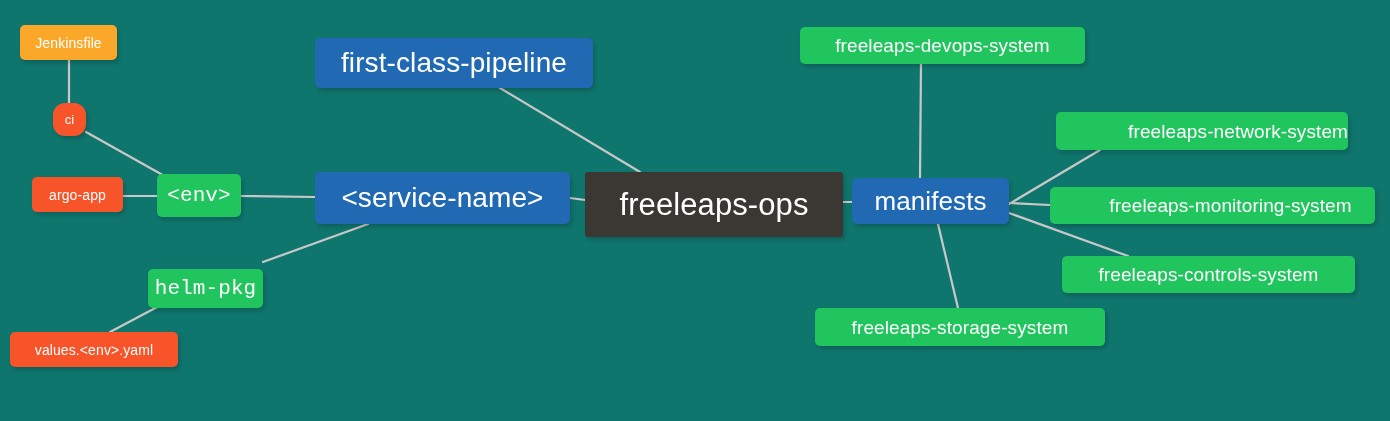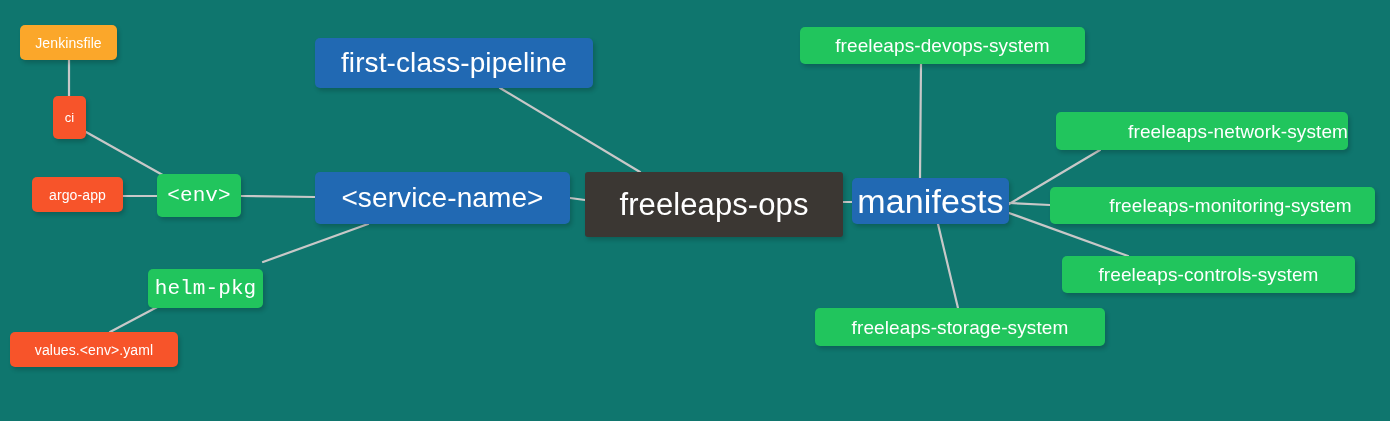--- a/index.html
+++ b/index.html
@@ -44,21 +44,21 @@
     background: #3b3733;
     border-radius: 3px;
   }
   .n-blue   { background: #2169b3; }
   .n-green  { background: #21c55d; }
   .n-orange { background: #fba72a; }
   .n-red    { background: #f7542a; }
 
   .sz-root  { font-size: 31px; }
   .sz-xl    { font-size: 28px; }
-  .sz-lg    { font-size: 34px; }
+  .sz-lg    { font-size: 26px; }
   .sz-md    { font-size: 21px; font-family: Liberation Mono, monospace; }
   .sz-sm    { font-size: 19px; }
   .sz-xs    { font-size: 14px; }
   .sz-tiny  { font-size: 13px; }
 </style>
 </head>
 <body>
 
 <div id="canvas">
   <svg id="edges" viewBox="0 0 1390 421" width="1390" height="421" xmlns="http://www.w3.org/2000/svg">
@@ -74,21 +74,21 @@
       <line x1="920" y1="178" x2="921" y2="64" stroke="#c8c8c8" stroke-width="2.2" stroke-linecap="round"></line>
       <line x1="1009" y1="204" x2="1100" y2="150" stroke="#c8c8c8" stroke-width="2.2" stroke-linecap="round"></line>
       <line x1="1009" y1="203" x2="1050" y2="205" stroke="#c8c8c8" stroke-width="2.2" stroke-linecap="round"></line>
       <line x1="1009" y1="213" x2="1128" y2="256" stroke="#c8c8c8" stroke-width="2.2" stroke-linecap="round"></line>
       <line x1="938" y1="224" x2="958" y2="308" stroke="#c8c8c8" stroke-width="2.2" stroke-linecap="round"></line>
     </svg>
   <div id="node-layer">
       <div class="node n-orange sz-xs" style="left: 20px; top: 25px; width: 97px; height: 35px;">
         <span>Jenkinsfile</span>
       </div>
-      <div class="node n-red sz-tiny" style="left: 53px; top: 96px; width: 33px; height: 43px;">
+      <div class="node n-red sz-tiny" style="left: 53px; top: 103px; width: 33px; height: 33px; border-radius: 12px;">
         <span>ci</span>
       </div>
       <div class="node n-red sz-xs" style="left: 32px; top: 177px; width: 91px; height: 35px;">
         <span>argo-app</span>
       </div>
       <div class="node n-green sz-md" style="left: 157px; top: 174px; width: 84px; height: 43px;">
         <span>&lt;env&gt;</span>
       </div>
       <div class="node n-green sz-md" style="left: 148px; top: 269px; width: 115px; height: 39px;">
         <span>helm-pkg</span>

